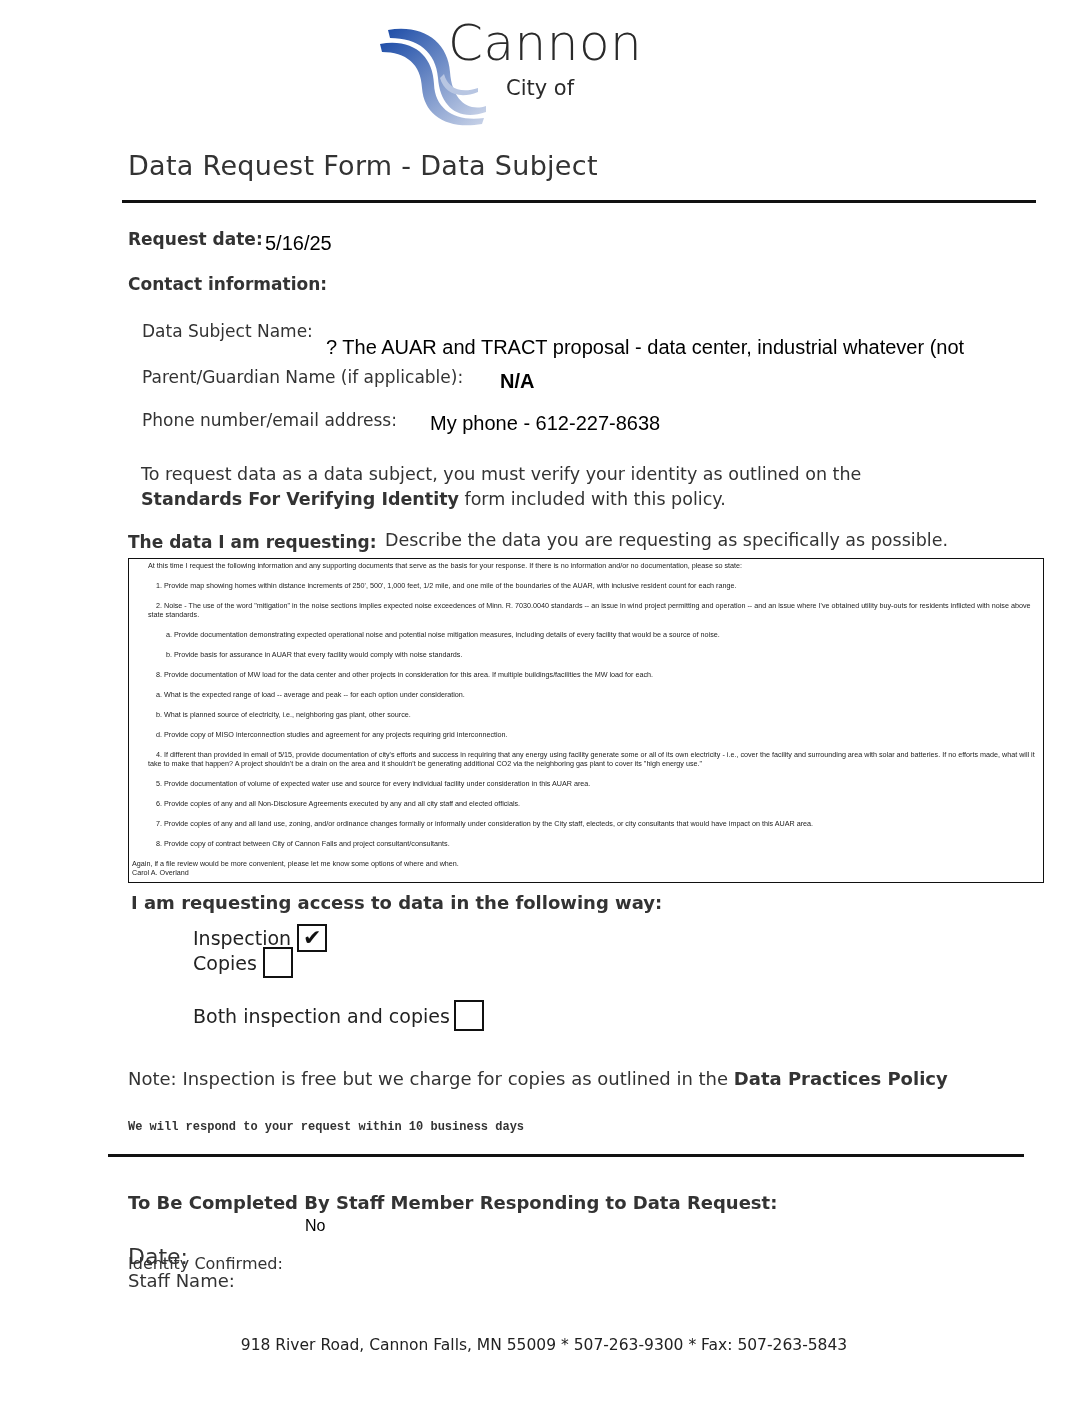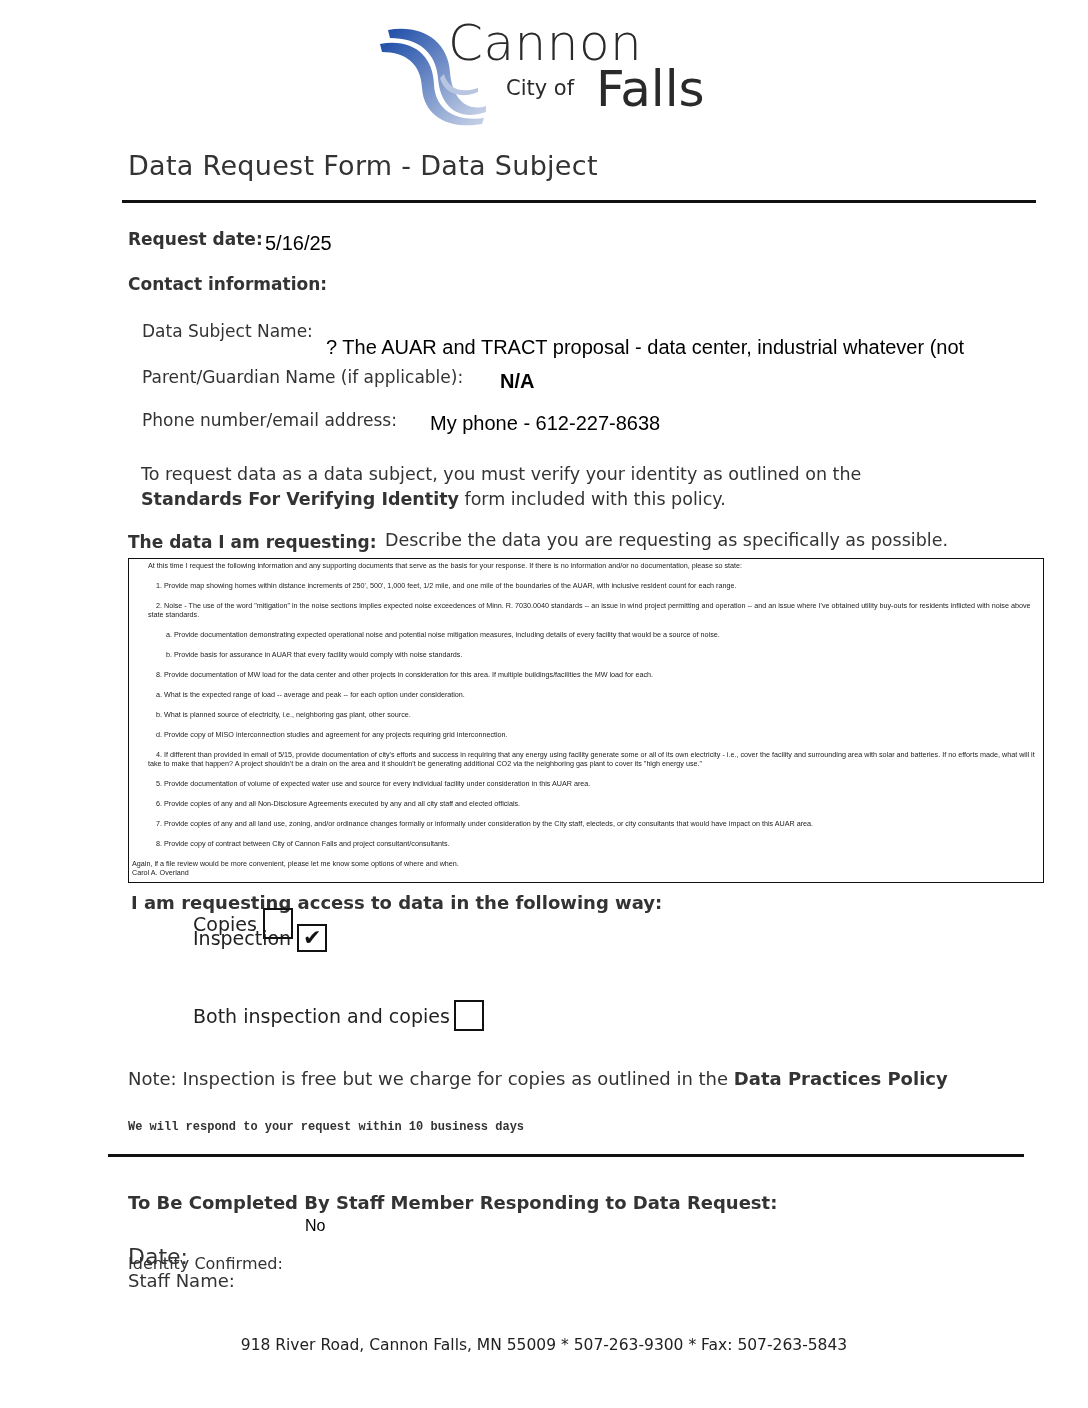--- a/index.html
+++ b/index.html
@@ -41,21 +41,20 @@
         <stop offset="0" stop-color="#1f4ea8"></stop>
         <stop offset="1" stop-color="#c9d3e8"></stop>
       </linearGradient>
     </defs>
     <path d="M10 8 C45 2 70 20 72 50 C74 78 90 90 108 84 L108 90 C80 100 62 84 60 56 C58 30 40 16 12 16 Z" fill="url(#g1)"></path>
     <path d="M2 22 C35 16 55 34 56 62 C57 88 78 100 106 96 L104 102 C70 108 46 94 44 66 C43 42 28 30 4 30 Z" fill="url(#g1)"></path>
     <path d="M66 52 C70 66 82 72 100 66 L100 70 C80 78 66 70 62 56 Z" fill="#b8c6e2"></path>
   </svg>
   <span class="cannon">Cannon</span>
   <span class="cityof">City of</span>
-  <span class="falls">Falls</span>
 </div>
 
 <div id="title" class="abs">Data Request Form -  Data Subject</div>
 <div id="rule1" class="rule"></div>
 
 <div class="abs" style="left:128px;top:229px;">
   <span class="blabel">Request date:</span>
 </div>
 <div class="abs value" style="left:265px;top:232px;">5/16/25</div>
 
@@ -96,21 +95,21 @@
   <p class="nomb">Again, if a file review would be more convenient, please let me know some options of where and when.</p>
   <p class="nomb">Carol A. Overland</p>
 </div>
 
 <div class="abs blabel" style="left:131px;top:892px;font-size:18px;">I am requesting access to data in the following way:</div>
 
 <div class="cb-row" style="top:924px;">
   <span>Inspection</span>
   <span class="checkbox"><span>✔</span></span>
 </div>
-<div class="cb-row" style="top:908px;">
+<div class="cb-row" style="top:947px;">
   <span>Copies</span>
   <span class="checkbox" style="height:31px;"><span></span></span>
 </div>
 <div class="cb-row" style="top:1000px;">
   <span>Both inspection and copies</span>
   <span class="checkbox" style="margin-left:4px;height:31px;"><span></span></span>
 </div>
 
 <div class="abs label" style="left:128px;top:1068px;font-size:18px;">
   <span>Note: Inspection is free but we charge for copies as outlined in the </span><b>Data Practices Policy</b>

